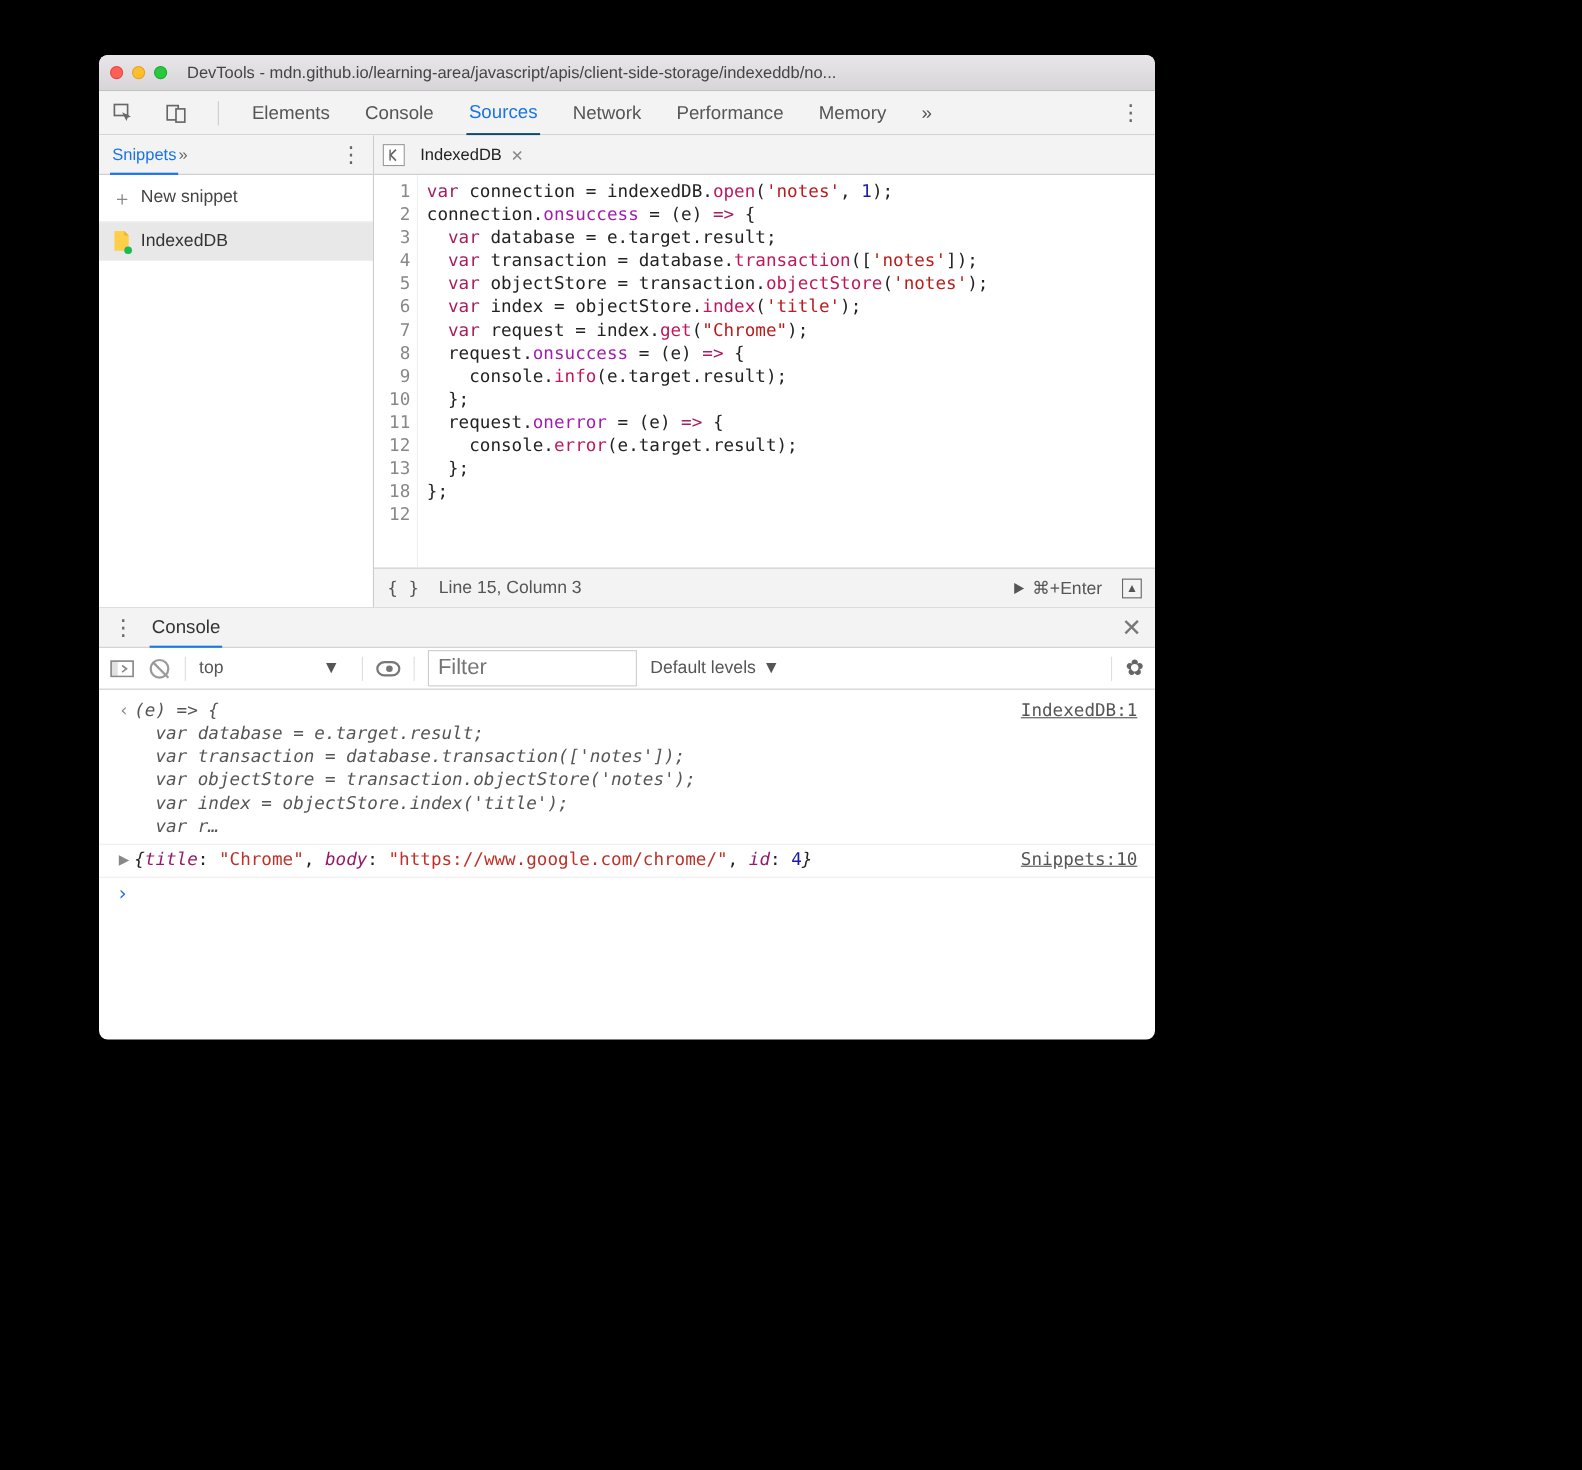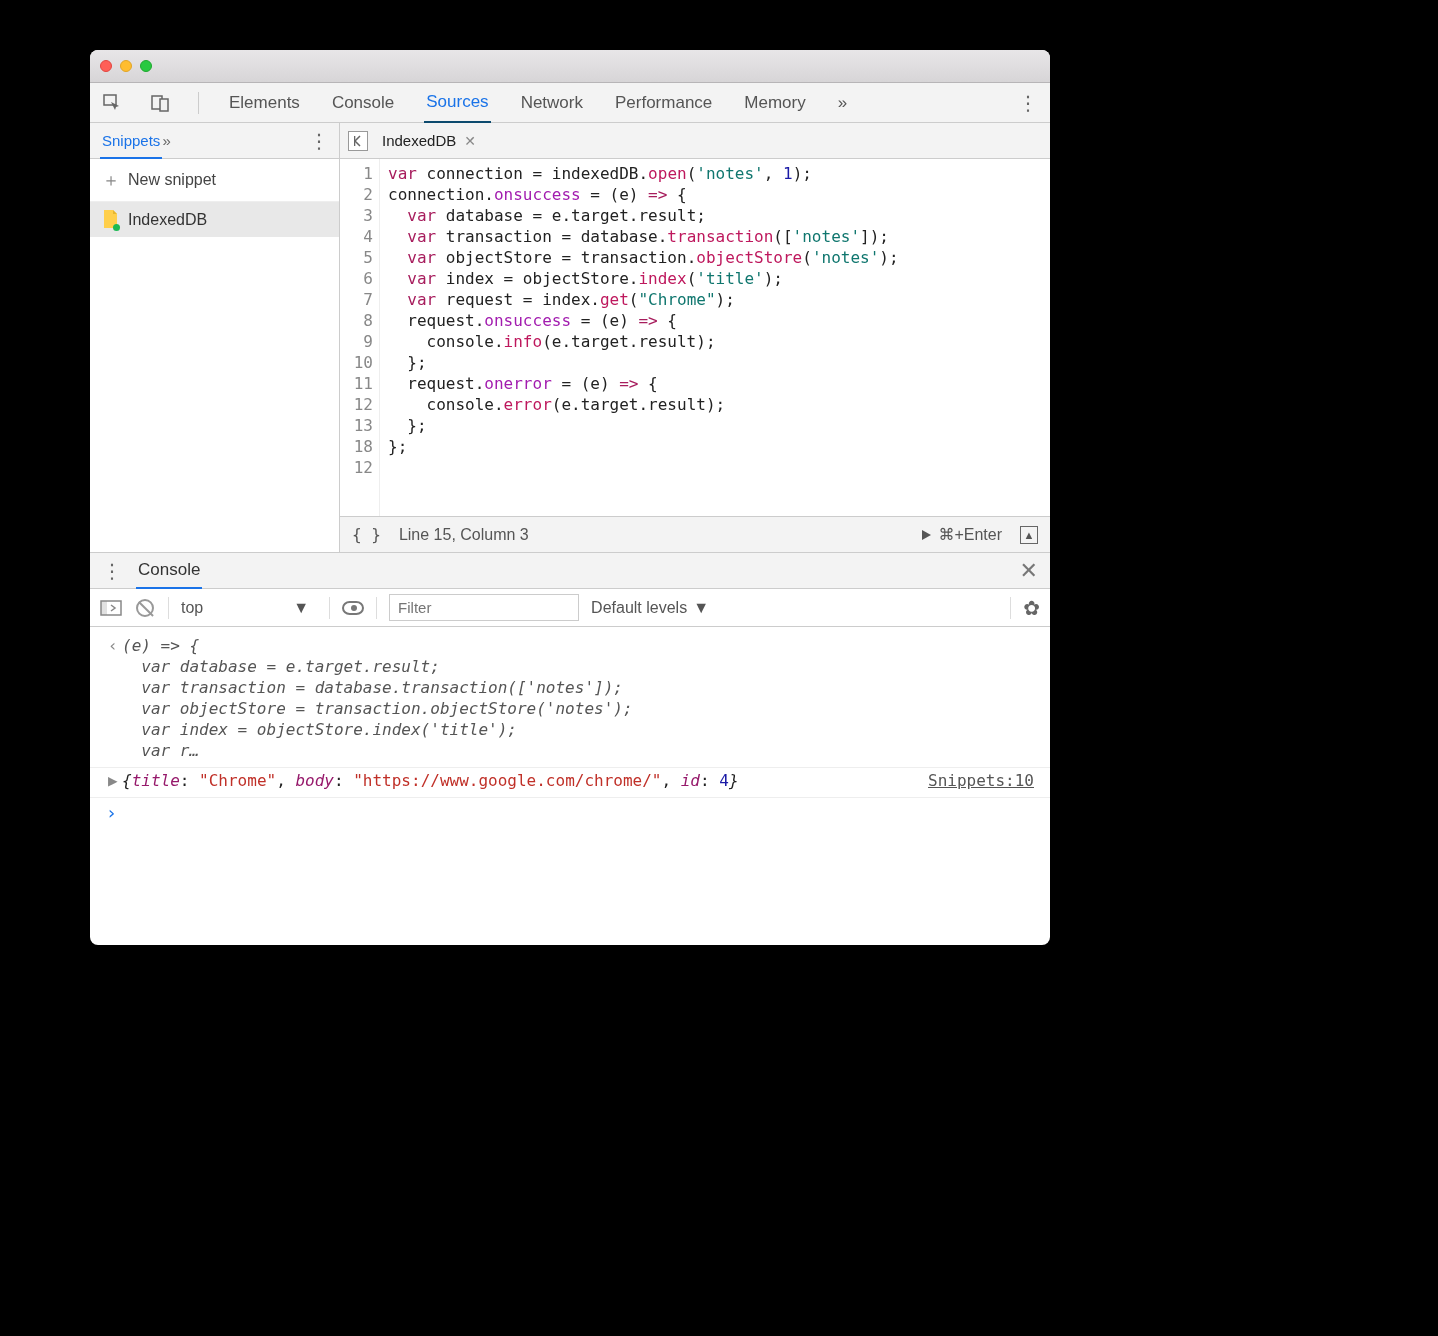--- a/index.html
+++ b/index.html
@@ -81,21 +81,21 @@
   height: 36px; background: #f3f3f3; border-bottom: 1px solid #ccc;
   display: flex; align-items: center; padding: 0 8px; gap: 12px; font-size: 15px; color: #444;
 }
 .nav-btn { width: 20px; height: 20px; border: 1px solid #999; display: flex; align-items: center; justify-content: center; color: #666; background: #fff; }
 .etab { padding: 7px 2px; display: flex; align-items: center; gap: 8px; color: #222; }
 .etab .close { color: #888; font-size: 14px; }
 .code-area { flex: 1; display: flex; font-family: Menlo, Consolas, monospace; font-size: 16px; line-height: 21px; overflow: hidden; }
 .gutter { width: 40px; text-align: right; color: #888; padding: 4px 6px 4px 0; background: #fff; border-right: 1px solid #eee; }
 .code { flex: 1; padding: 4px 8px; white-space: pre; color: #222; }
 .kw { color: #a71d5d; }
-.str { color: #0f766e; }
+.str { color: #b91c1c; }
 .fn { color: #be185d; }
 .prop2 { color: #a21caf; }
 .num { color: #1a1aa6; }
 .statusbar {
   height: 36px; background: #f3f3f3; border-top: 1px solid #ccc;
   display: flex; align-items: center; padding: 0 12px; gap: 18px; font-size: 16px; color: #555;
 }
 .braces { font-family: Menlo, monospace; }
 .run-hint { display: flex; align-items: center; gap: 6px; }
 .collapse-icon { width: 18px; height: 18px; border: 1px solid #666; display: flex; align-items: center; justify-content: center; font-size: 11px; }
@@ -107,21 +107,21 @@
 .close-x { font-size: 22px; color: #777; }
 .console-toolbar {
   height: 38px; background: #fff; display: flex; align-items: center; padding: 0 10px;
   gap: 12px; border-bottom: 1px solid #ccc; font-size: 16px; color: #555;
 }
 .tb-icon { width: 22px; height: 18px; display: flex; align-items: center; justify-content: center; color: #777; }
 .ban { width: 18px; height: 18px; border: 2px solid #999; border-radius: 50%; position: relative; }
 .ban::after { content:""; position:absolute; width: 20px; height: 2px; background:#999; top:7px; left:-2px; transform: rotate(45deg); }
 .tb-div { width: 1px; height: 22px; background: #ddd; }
 .context-sel { display: flex; align-items: center; gap: 90px; padding-right: 8px; }
-.filter-input { border: 1px solid #ccc; padding: 4px 8px; font-size: 15px; color: #888; width: 190px; background: #fff; }
+.filter-input { border: 1px solid #ccc; padding: 4px 8px; font-size: 20px; color: #888; width: 190px; background: #fff; }
 .levels { display: flex; align-items: center; gap: 6px; }
 .gear { font-size: 20px; color: #666; }
 .console-body { flex: 1; font-family: Menlo, Consolas, monospace; font-size: 16px; line-height: 21px; padding: 6px 0; overflow: auto; }
 .msg { padding: 2px 16px 6px 18px; border-bottom: 1px solid #eee; display: flex; }
 .msg .content { flex: 1; white-space: pre; color: #222; }
 .msg .italic { font-style: italic; color: #555; }
 .msg .link { color: #555; text-decoration: underline; white-space: nowrap; padding-left: 12px; }
 .expander { color: #888; width: 14px; display: inline-block; }
 .key { color: #96196b; font-style: italic; }
 .val-str { color: #c03028; }
@@ -134,20 +134,21 @@
 <body>
 
 <div class="window">
 
   <div class="titlebar">
     <div class="traffic">
       <div class="tl red"></div>
       <div class="tl yellow"></div>
       <div class="tl green"></div>
     </div>
+    <div class="title">DevTools - mdn.github.io/learning-area/javascript/apis/client-side-storage/indexeddb/no...</div>
   </div>
 
   <div class="tabsbar">
     <span class="icon">
       <svg viewBox="0 0 20 20">
           <rect x="2" y="2" width="12" height="10" fill="none" stroke="#666" stroke-width="1.5"></rect>
           <path d="M9 9 l8 4 -3 1 -1 3 z" fill="#666"></path>
         </svg>
     </span>
     <span class="icon">
@@ -280,20 +281,21 @@
 
   <div class="console-body">
     <div class="msg">
       <span class="expander">‹</span>
       <span class="content italic" id="msg0">(e) =&gt; {
   var database = e.target.result;
   var transaction = database.transaction(['notes']);
   var objectStore = transaction.objectStore('notes');
   var index = objectStore.index('title');
   var r…</span>
+      <span class="link">IndexedDB:1</span>
     </div>
     <div class="msg">
       <span class="expander">▶</span>
       <span class="content" id="msg1"><span style="font-style:italic">{</span><span class="key">title</span>: <span class="val-str">"Chrome"</span>, <span class="key">body</span>: <span class="val-str">"https://www.google.com/chrome/"</span>, <span class="key">id</span>: <span class="val-num">4</span><span style="font-style:italic">}</span></span>
       <span class="link">Snippets:10</span>
     </div>
     <div class="prompt-row">›</div>
   </div>
 
 </div>

